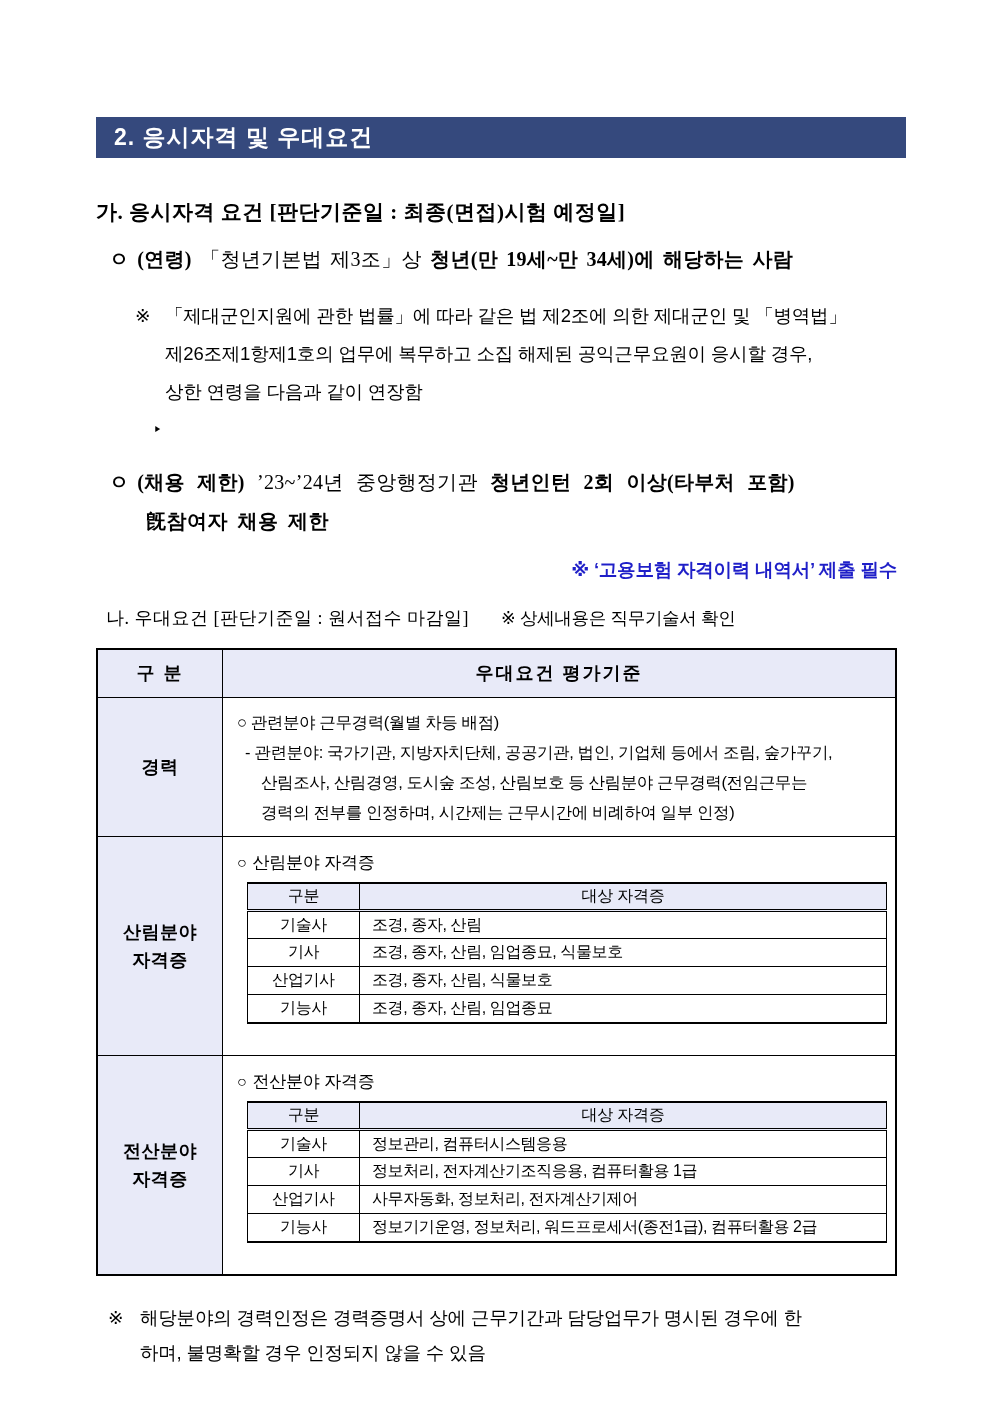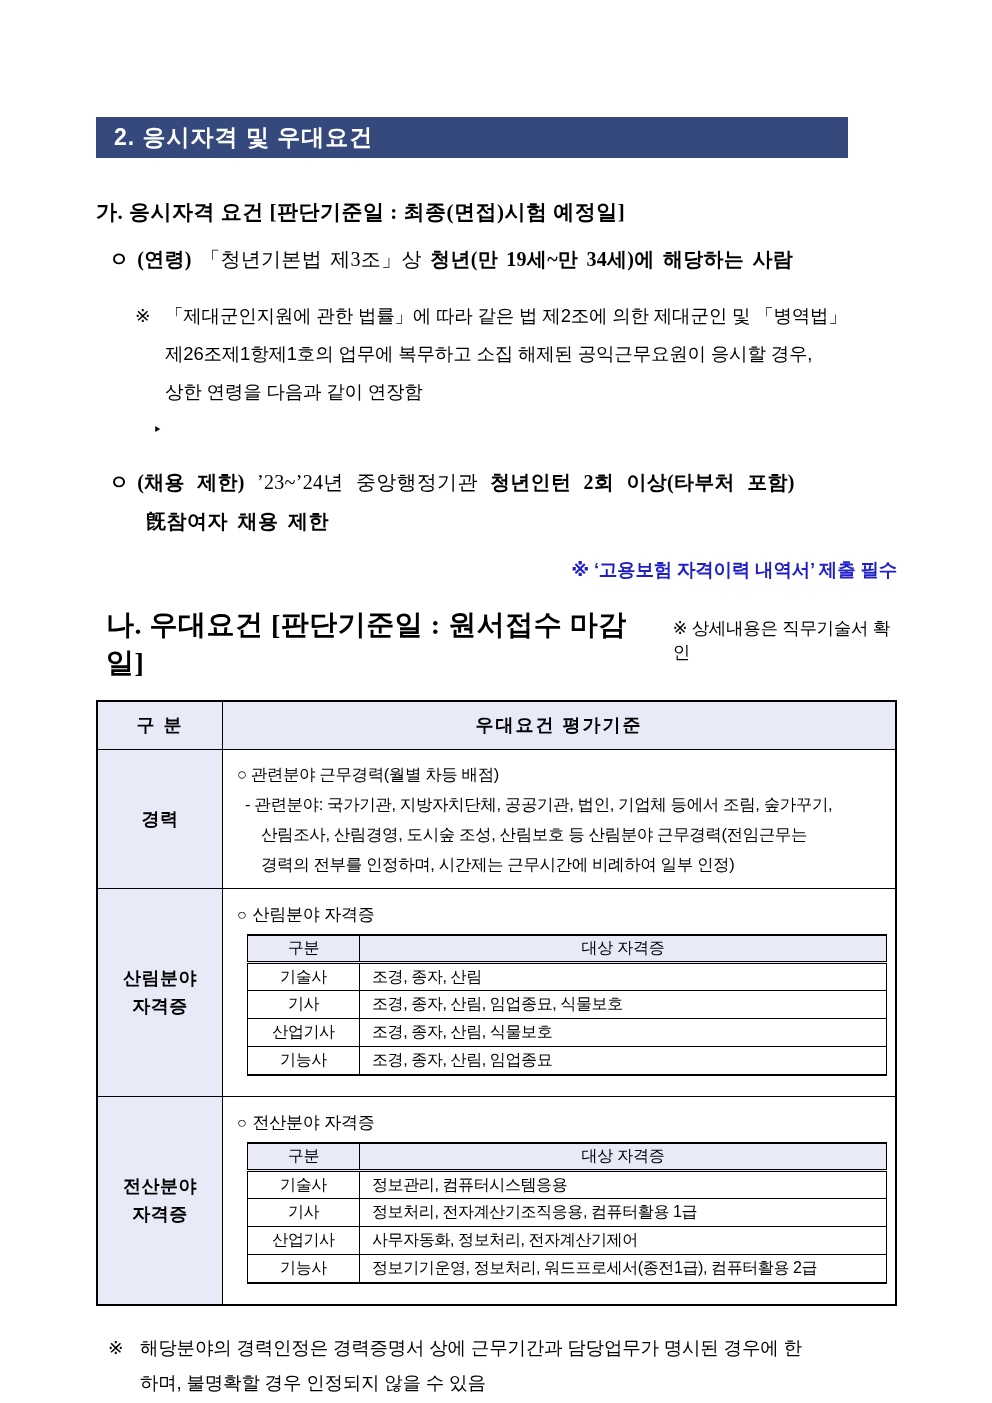--- a/index.html
+++ b/index.html
@@ -3,21 +3,21 @@
 <meta charset="utf-8">
 <style>
   * { margin: 0; padding: 0; box-sizing: border-box; }
   body {
     width: 992px; min-height: 1403px; background: #ffffff; color: #000;
     font-family: "Liberation Sans", "DejaVu Sans", sans-serif;
   }
   .page { width: 992px; min-height: 1403px; padding: 117px 95px 60px 96px; }
 
   .title-bar {
-    width: 752px; height: 41px; background: #35497D; color: #ffffff;
+    width: 810px; height: 41px; background: #35497D; color: #ffffff;
     font-family: "Liberation Sans", "DejaVu Sans", sans-serif;
     font-size: 23px; font-weight: bold; line-height: 41px; padding-left: 18px;
     letter-spacing: 1px;
   }
 
   .serif { font-family: "Liberation Serif", "DejaVu Serif", serif; }
   .gothic { font-family: "Liberation Sans", "DejaVu Sans", sans-serif; }
 
   .h-a {
     margin-top: 40px; font-size: 21px; font-weight: bold; letter-spacing: 0.5px;
@@ -48,21 +48,21 @@
     letter-spacing: 0.5px; word-spacing: 4px;
   }
   .wide { word-spacing: 7px; }
 
   .blue-note {
     margin-top: 22px; padding-left: 39px; font-size: 18.5px; font-weight: bold;
     color: #1F1FC8; letter-spacing: -0.2px; text-align: right;
   }
 
   .h-b-row { margin-top: 24px; padding-left: 10px; display: flex; align-items: baseline; }
-  .h-b { font-size: 28px; font-weight: bold; letter-spacing: 0.5px; }
+  .h-b { font-size: 18px; font-weight: normal; letter-spacing: 0.5px; }
   .h-b-side { margin-left: 32px; font-size: 17.5px; letter-spacing: -0.3px; }
 
   table.outer {
     margin-top: 18px; width: 801px; border-collapse: collapse;
     border: 2px solid #000;
   }
   table.outer th, table.outer td { border: 1px solid #000; vertical-align: middle; }
   table.outer th {
     background: #E8EAF8; font-size: 18px; font-weight: bold; text-align: center;
     height: 48px; letter-spacing: 2px;
@@ -77,21 +77,21 @@
   .career-line.l0 { padding-left: 2px; }
   .career-line.l1 { padding-left: 10px; }
   .career-line.l2 { padding-left: 26px; }
 
   .cell-title { font-size: 17px; line-height: 30px; padding: 2px 0 4px 2px; letter-spacing: -0.2px; }
   .circle-marker { font-size: 16px; margin-right: 6px; }
 
   table.inner {
     width: 640px; margin-left: 12px; border-collapse: collapse;
     border-top: 2px solid #000; border-bottom: 2px solid #000;
-    margin-bottom: 11px;
+    margin-bottom: 22px;
   }
   table.inner th {
     font-size: 16px; font-weight: normal; text-align: center; height: 28px;
     border-bottom: 3px double #000; letter-spacing: -0.2px;
   }
   table.inner td {
     font-size: 16px; height: 28px; letter-spacing: -0.4px;
   }
   table.inner tr.data + tr.data td { border-top: 1px dotted #555; }
   table.inner .c-kind { width: 112px; text-align: center; border-right: 1px solid #000; }

